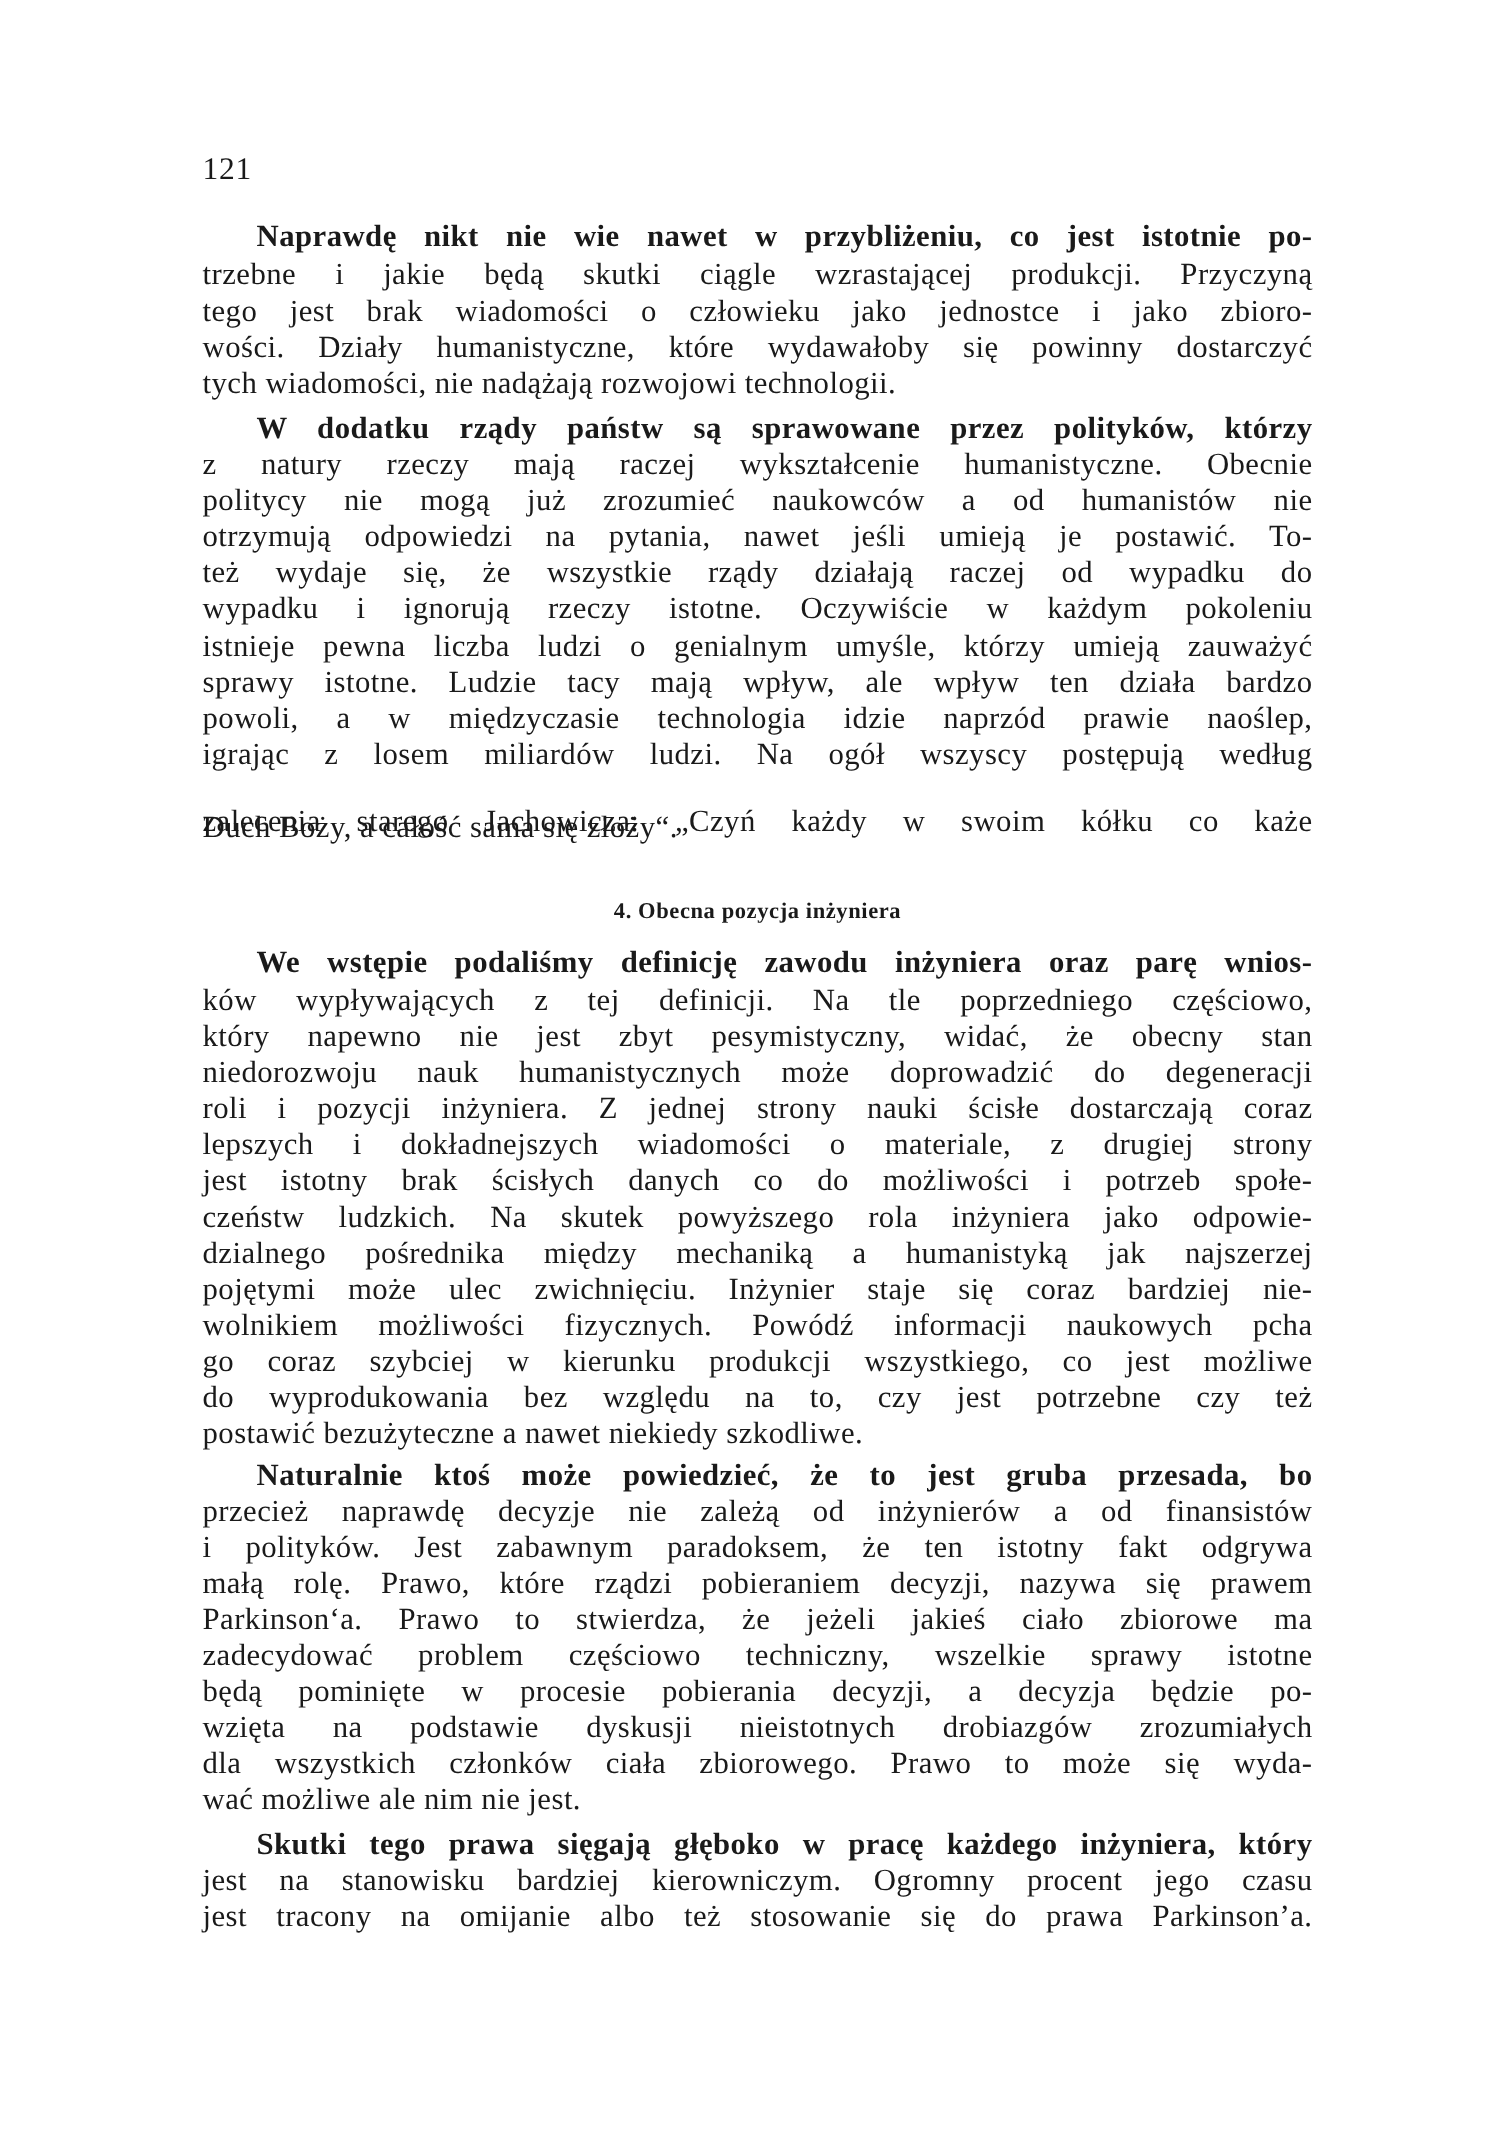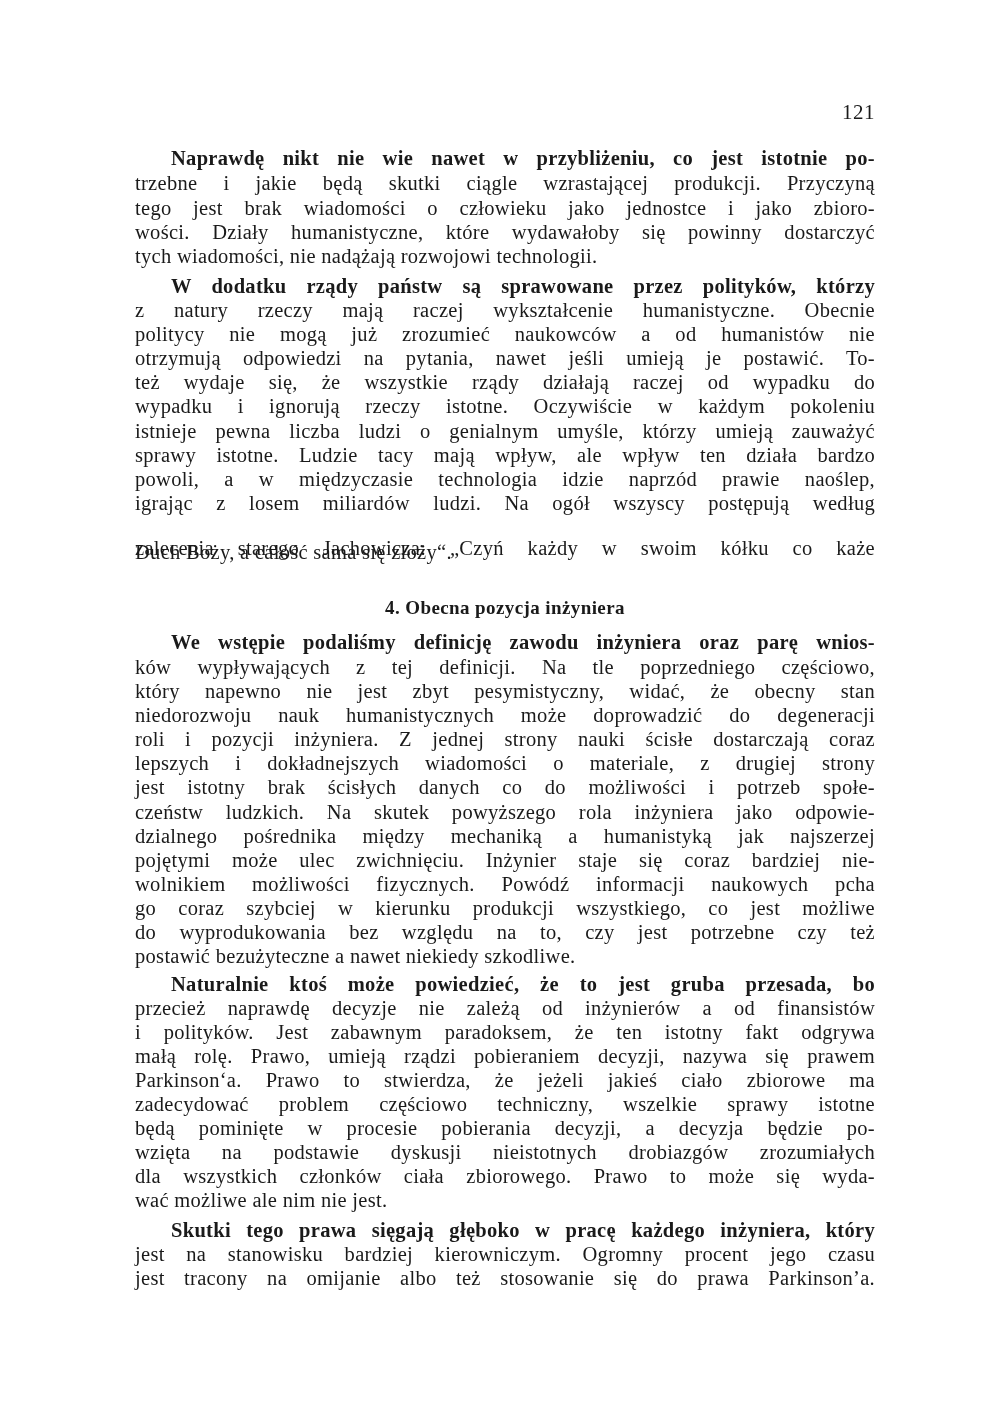--- a/index.html
+++ b/index.html
@@ -19,21 +19,21 @@
       position: absolute;
       left: 135px;
       top: 0;
       width: 740px;
     }
     .page-number {
       position: absolute;
       left: 0;
       width: 740px;
       top: 100px;
-      text-align: right;
+      text-align: left;
       font-size: 21px;
       letter-spacing: 0.5px;
     }
     .line {
       position: absolute;
       left: 0;
       width: 740px;
       height: 24px;
       font-size: 20.5px;
       line-height: 24px;
@@ -49,21 +49,21 @@
       padding-left: 36px;
       width: 704px;
       font-weight: bold;
     }
     .heading {
       position: absolute;
       left: 0;
       width: 740px;
       text-align: center;
       font-weight: bold;
-      font-size: 19px;
+      font-size: 15px;
       line-height: 24px;
       letter-spacing: 0.4px;
     }
   </style>
 </head>
 <body>
 
 <div class="page">
   <div class="page-number">121</div>
 
@@ -106,21 +106,21 @@
     <div class="line" style="top:872px">wolnikiem możliwości fizycznych. Powódź informacji naukowych pcha</div>
     <div class="line" style="top:896px">go coraz szybciej w kierunku produkcji wszystkiego, co jest możliwe</div>
     <div class="line" style="top:920px">do wyprodukowania bez względu na to, czy jest potrzebne czy też</div>
     <div class="line last" style="top:944px">postawić bezużyteczne a nawet niekiedy szkodliwe.</div>
   </div>
 
   <div>
     <div class="line indent" style="top:972px">Naturalnie ktoś może powiedzieć, że to jest gruba przesada, bo</div>
     <div class="line" style="top:996px">przecież naprawdę decyzje nie zależą od inżynierów a od finansistów</div>
     <div class="line" style="top:1020px">i polityków. Jest zabawnym paradoksem, że ten istotny fakt odgrywa</div>
-    <div class="line" style="top:1044px">małą rolę. Prawo, umieją rządzi pobieraniem decyzji, nazywa się prawem</div>
+    <div class="line" style="top:1044px">małą rolę. Prawo, które rządzi pobieraniem decyzji, nazywa się prawem</div>
     <div class="line" style="top:1068px">Parkinson‘a. Prawo to stwierdza, że jeżeli jakieś ciało zbiorowe ma</div>
     <div class="line" style="top:1092px">zadecydować problem częściowo techniczny, wszelkie sprawy istotne</div>
     <div class="line" style="top:1116px">będą pominięte w procesie pobierania decyzji, a decyzja będzie po-</div>
     <div class="line" style="top:1140px">wzięta na podstawie dyskusji nieistotnych drobiazgów zrozumiałych</div>
     <div class="line" style="top:1164px">dla wszystkich członków ciała zbiorowego. Prawo to może się wyda-</div>
     <div class="line last" style="top:1188px">wać możliwe ale nim nie jest.</div>
   </div>
 
   <div>
     <div class="line indent" style="top:1218px">Skutki tego prawa sięgają głęboko w pracę każdego inżyniera, który</div>

